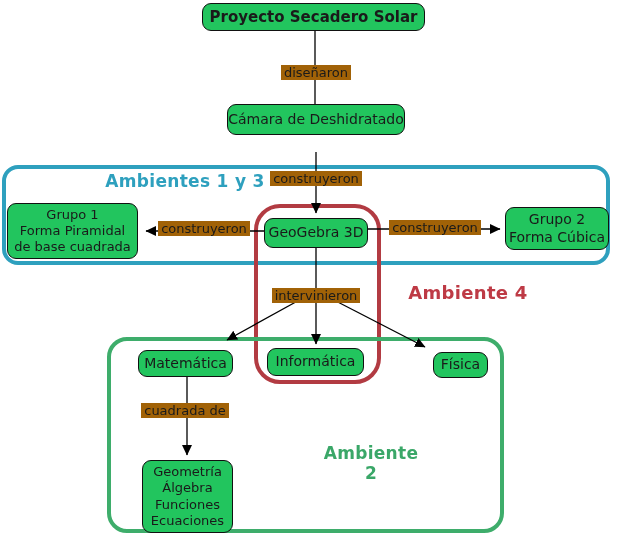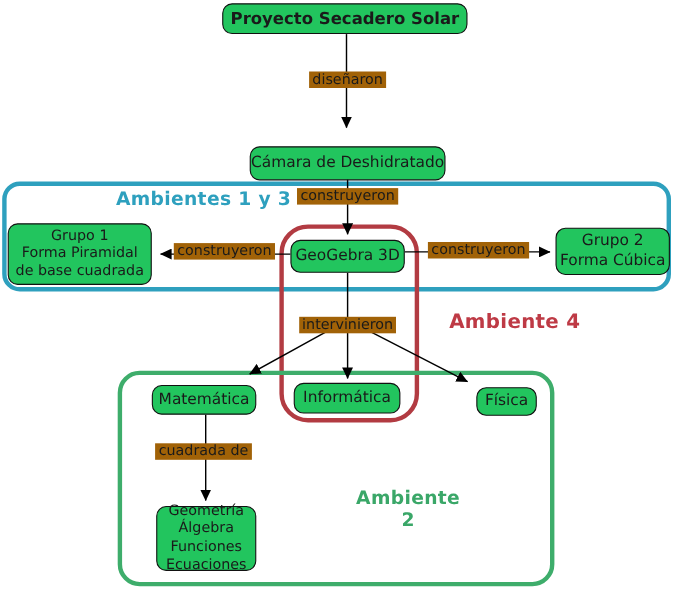--- a/index.html
+++ b/index.html
@@ -13,28 +13,28 @@
   #frame-red{left:254px;top:204px;width:119px;height:172px;border-color:#B23B42;border-radius:26px;}
   #frame-green{left:107px;top:337px;width:389px;height:188px;border-color:#3EAD6B;border-radius:20px;}
   svg#edges{position:absolute;left:0;top:0;width:619px;height:536px;}
   .node{
     position:absolute;display:flex;flex-direction:column;align-items:center;justify-content:center;
     background:#22c55e;border:1.6px solid #111;border-radius:9px;
     text-align:center;line-height:1.25;font-size:14px;box-sizing:border-box;
   }
   .node span{display:block;white-space:nowrap;}
   #node-proyecto{left:202px;top:3px;width:223px;height:28px;font-weight:bold;font-size:15px;}
-  #node-camara{left:227px;top:133px;width:178px;height:31px;}
+  #node-camara{left:227px;top:104px;width:178px;height:31px;}
   #node-grupo1{left:7px;top:203px;width:131px;height:56px;font-size:13px;}
   #node-geogebra{left:264px;top:218px;width:104px;height:30px;}
   #node-grupo2{left:505px;top:207px;width:104px;height:43px;}
   #node-matematica{left:138px;top:350px;width:95px;height:27px;}
   #node-informatica{left:267px;top:348px;width:97px;height:28px;}
   #node-fisica{left:433px;top:352px;width:55px;height:26px;}
-  #node-conceptos{left:142px;top:460px;width:91px;height:59px;font-size:13px;}
+  #node-conceptos{left:142px;top:460px;width:91px;height:73px;font-size:13px;}
   .edge-label{
     position:absolute;width:110px;text-align:center;font-size:13px;
     line-height:1.1;
   }
   .edge-label i{font-style:normal;background:#a16207;padding:0 3px;}
   #lbl-disenaron{left:261px;top:66px;}
   #lbl-modelizaron{left:261px;top:172px;}
   #lbl-construyeron-l{left:149px;top:222px;}
   #lbl-construyeron-r{left:380px;top:221px;}
   #lbl-intervinieron{left:261px;top:289px;}

